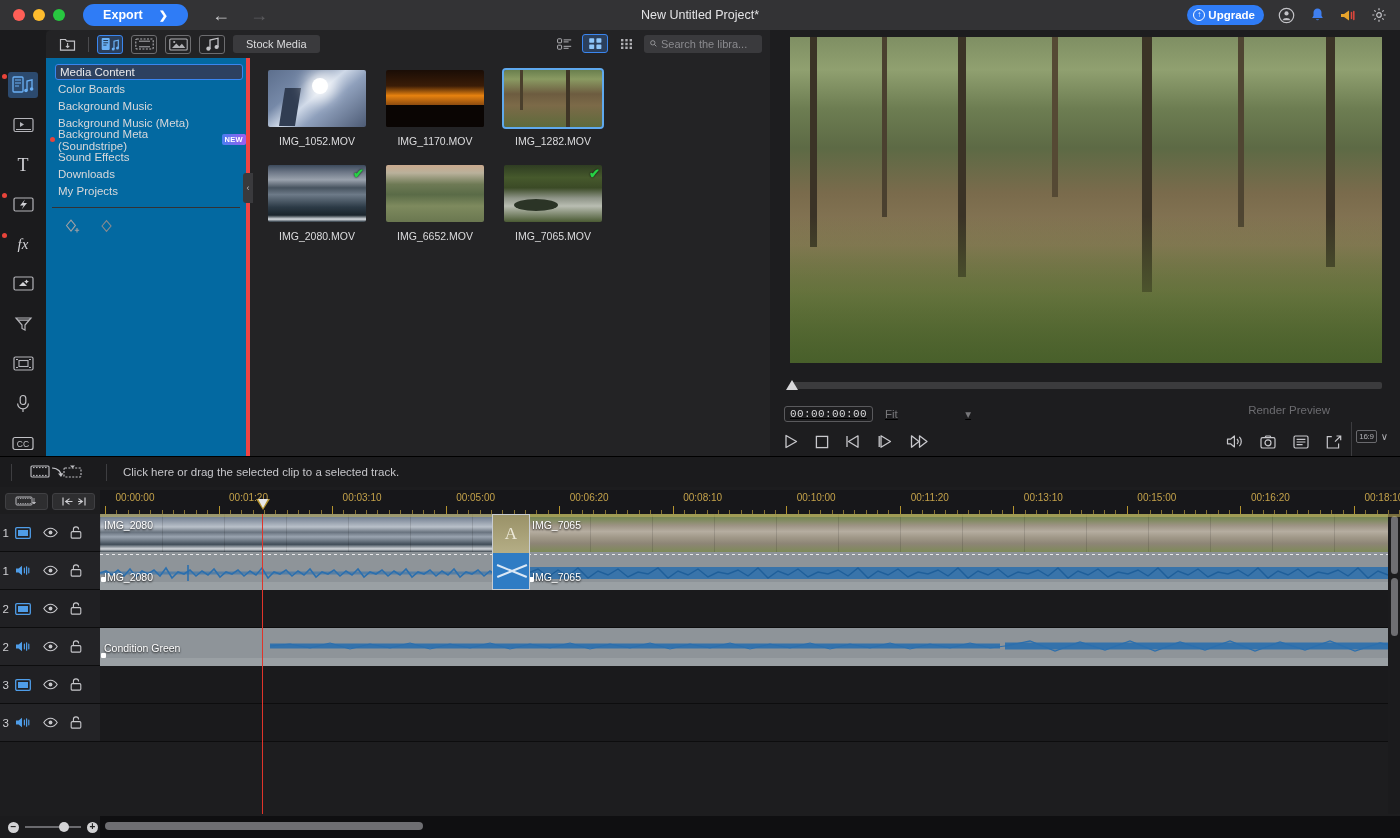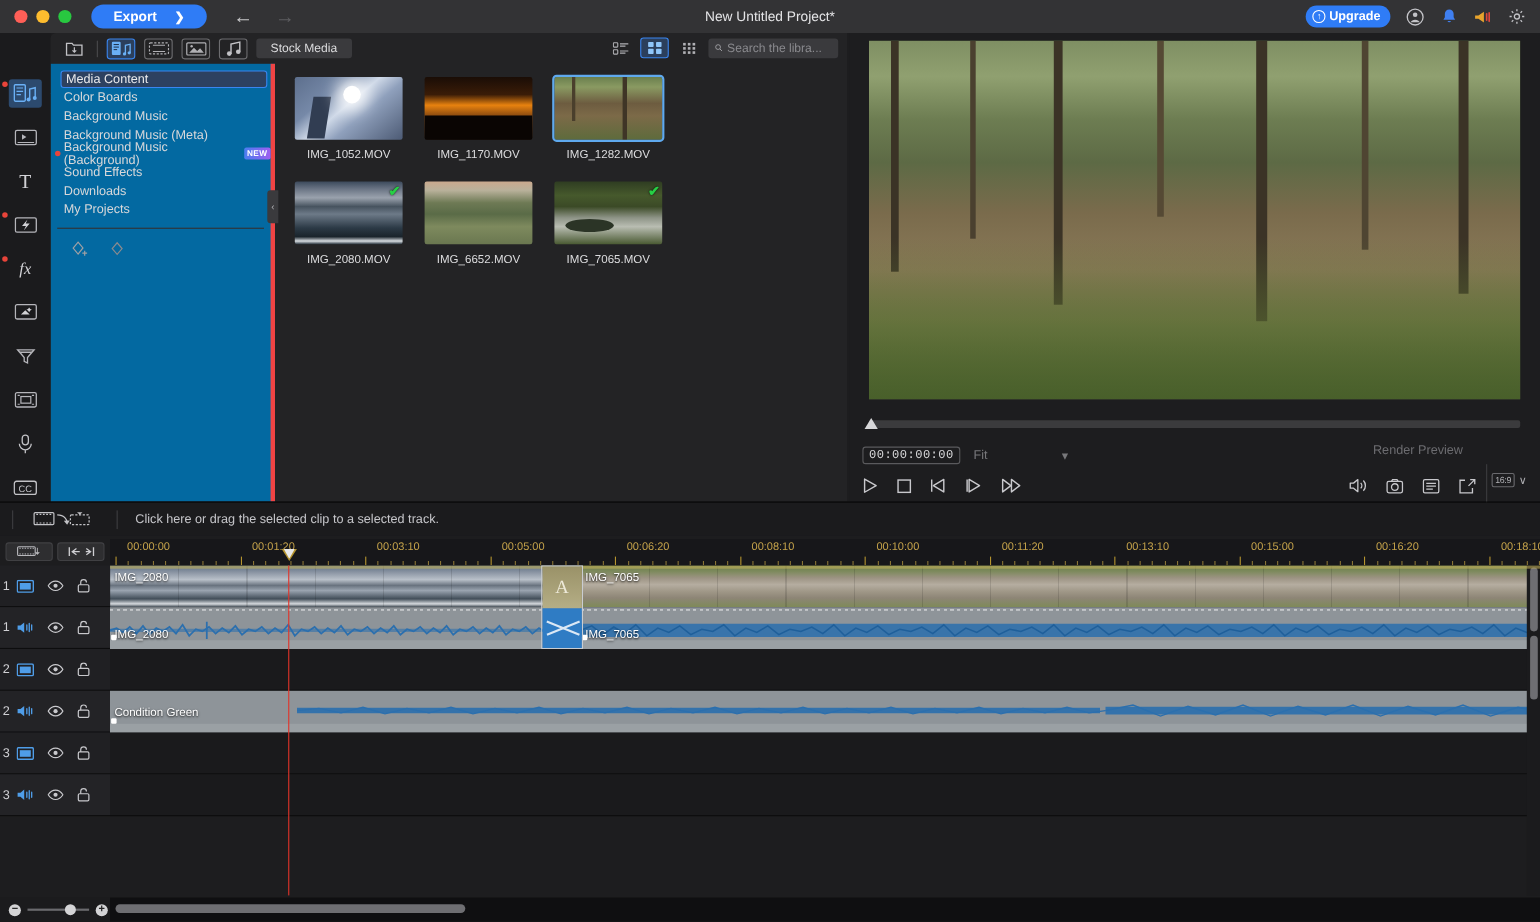--- a/index.html
+++ b/index.html
@@ -194,21 +194,21 @@
     position: absolute; left: 18px; top: 352px; width: 592px; height: 7px;
     background: #3b3b3d; border-radius: 2px;
   }
   .scrub-head {
     position: absolute; left: 14px; top: 350px;
     width: 0; height: 0; border-left: 6px solid transparent;
     border-right: 6px solid transparent; border-bottom: 10px solid #d8d8da;
     cursor: pointer;
   }
   .pv-controls { position: absolute; left: 12px; top: 374px; width: 604px; }
-  .pv-row1 { display: flex; align-items: center; height: 20px; position: relative; }
+  .pv-row1 { display: flex; align-items: center; height: 20px; position: relative; text-decoration: underline; }
   .timecode {
     border: 1px solid #5a5a5d; border-radius: 3px; padding: 1px 5px;
     font-family: "Liberation Mono", monospace; font-size: 11px; color: #d8d8da;
     letter-spacing: .4px;
   }
   .fit-select {
     margin-left: 12px; width: 86px; display: flex; align-items: center;
     justify-content: space-between; color: #77777a; font-size: 11.5px;
     cursor: pointer;
   }
@@ -582,21 +582,21 @@
           <span>Color Boards</span>
         </div>
         <div class="lib-item">
           <span>Background Music</span>
         </div>
         <div class="lib-item">
           <span>Background Music (Meta)</span>
         </div>
         <div class="lib-item">
           <span class="dot"></span>
-          <span>Background Music (Background)</span>
+          <span>Background Meta (Soundstripe)</span>
           <span class="new-badge">NEW</span>
         </div>
         <div class="lib-item">
           <span>Sound Effects</span>
         </div>
         <div class="lib-item">
           <span>Downloads</span>
         </div>
         <div class="lib-item">
           <span>My Projects</span>

